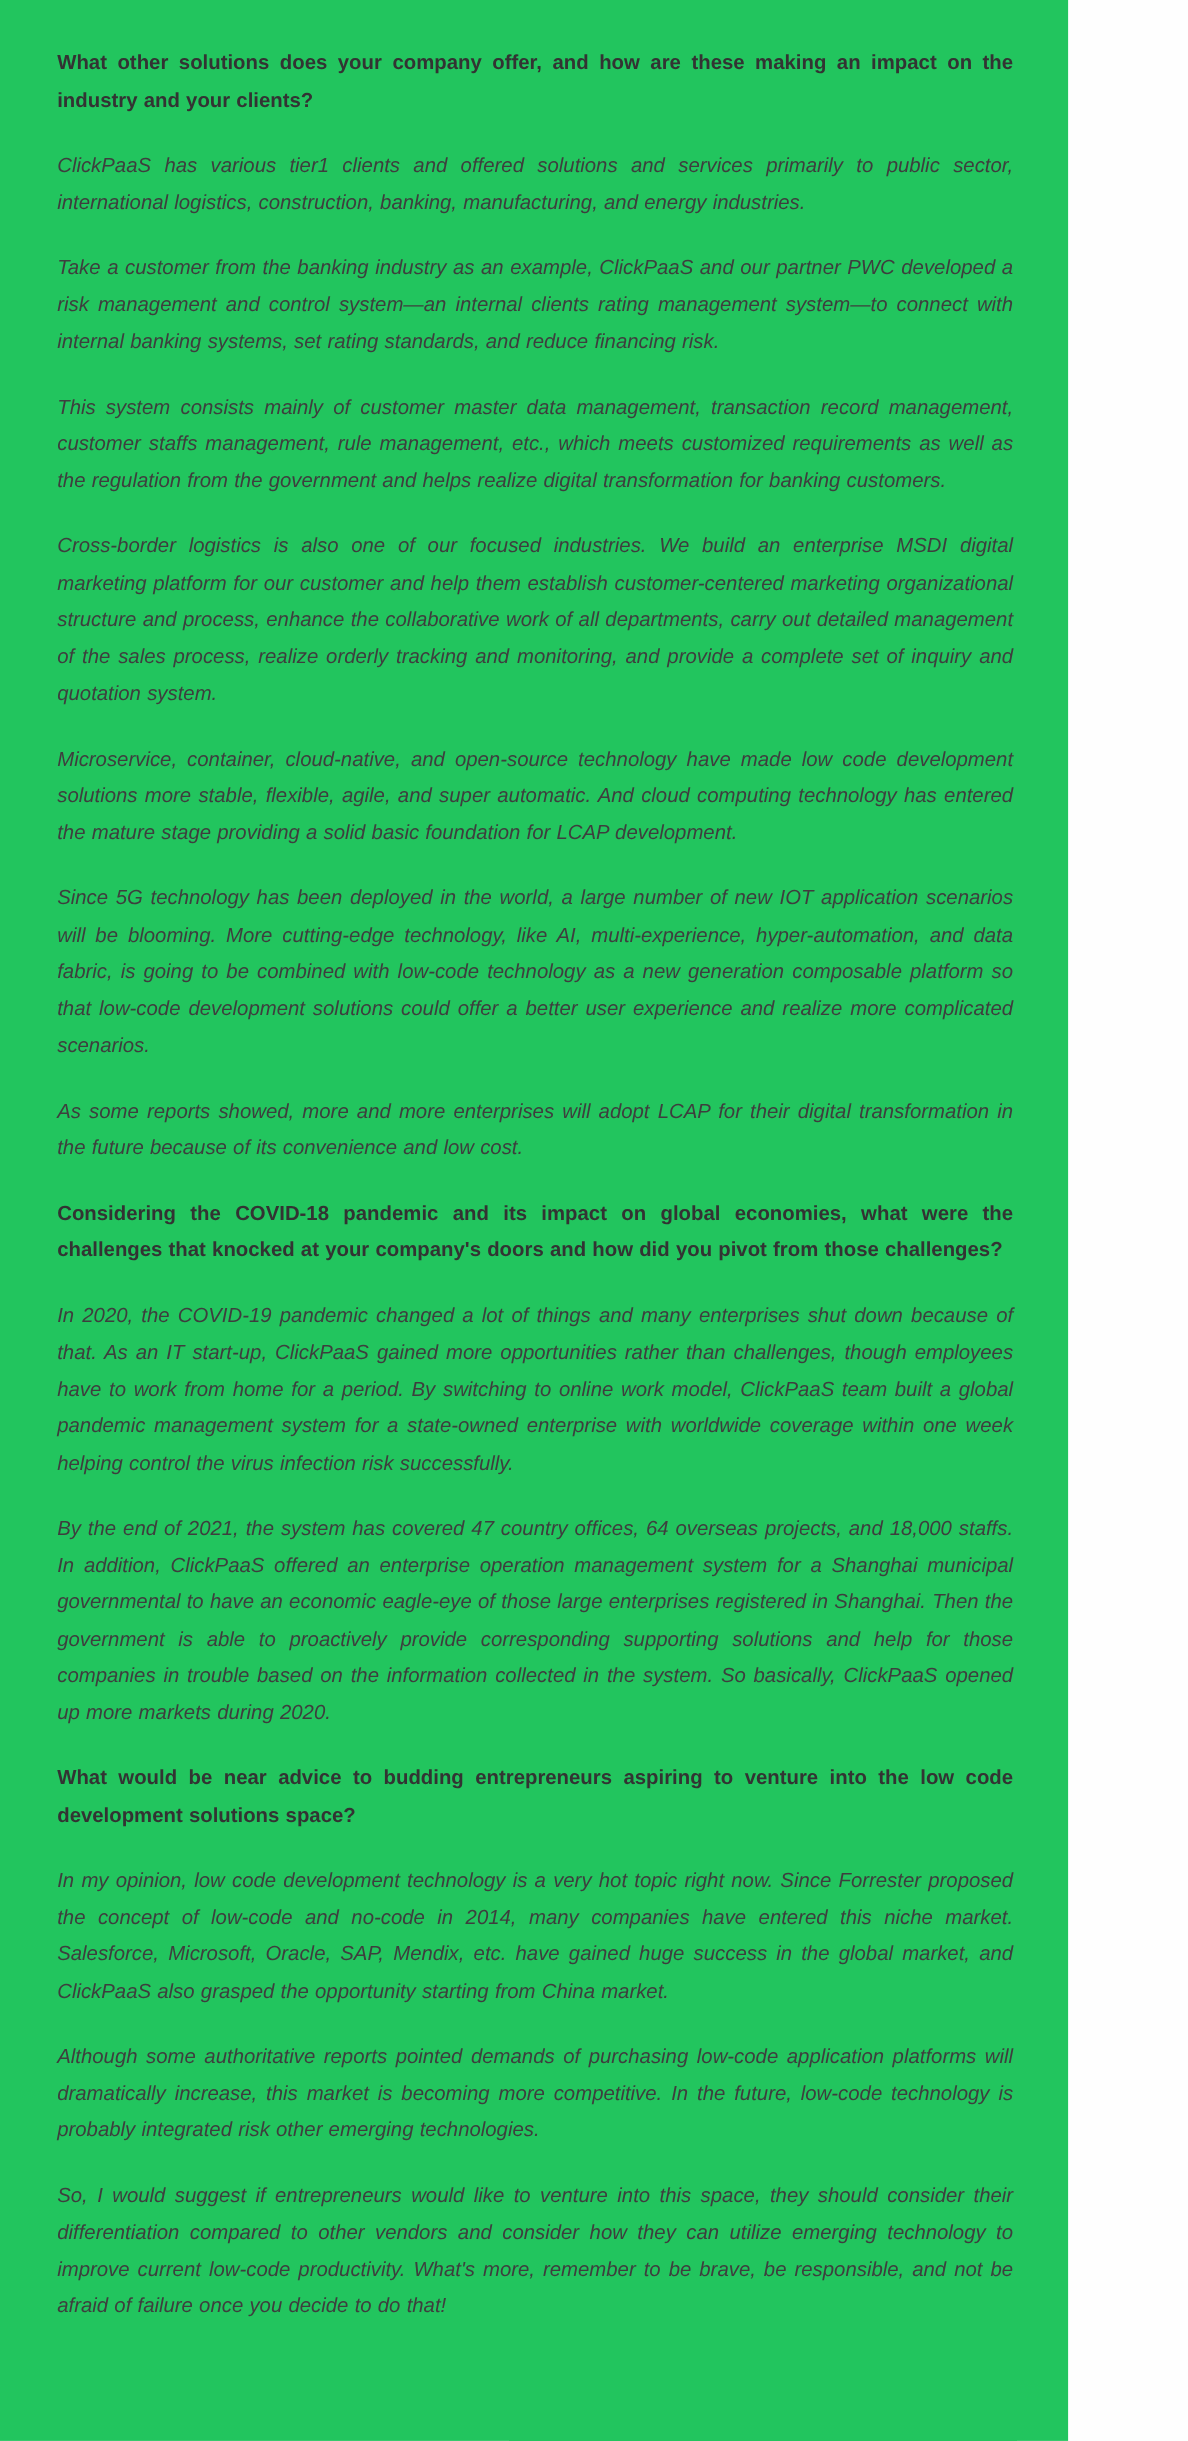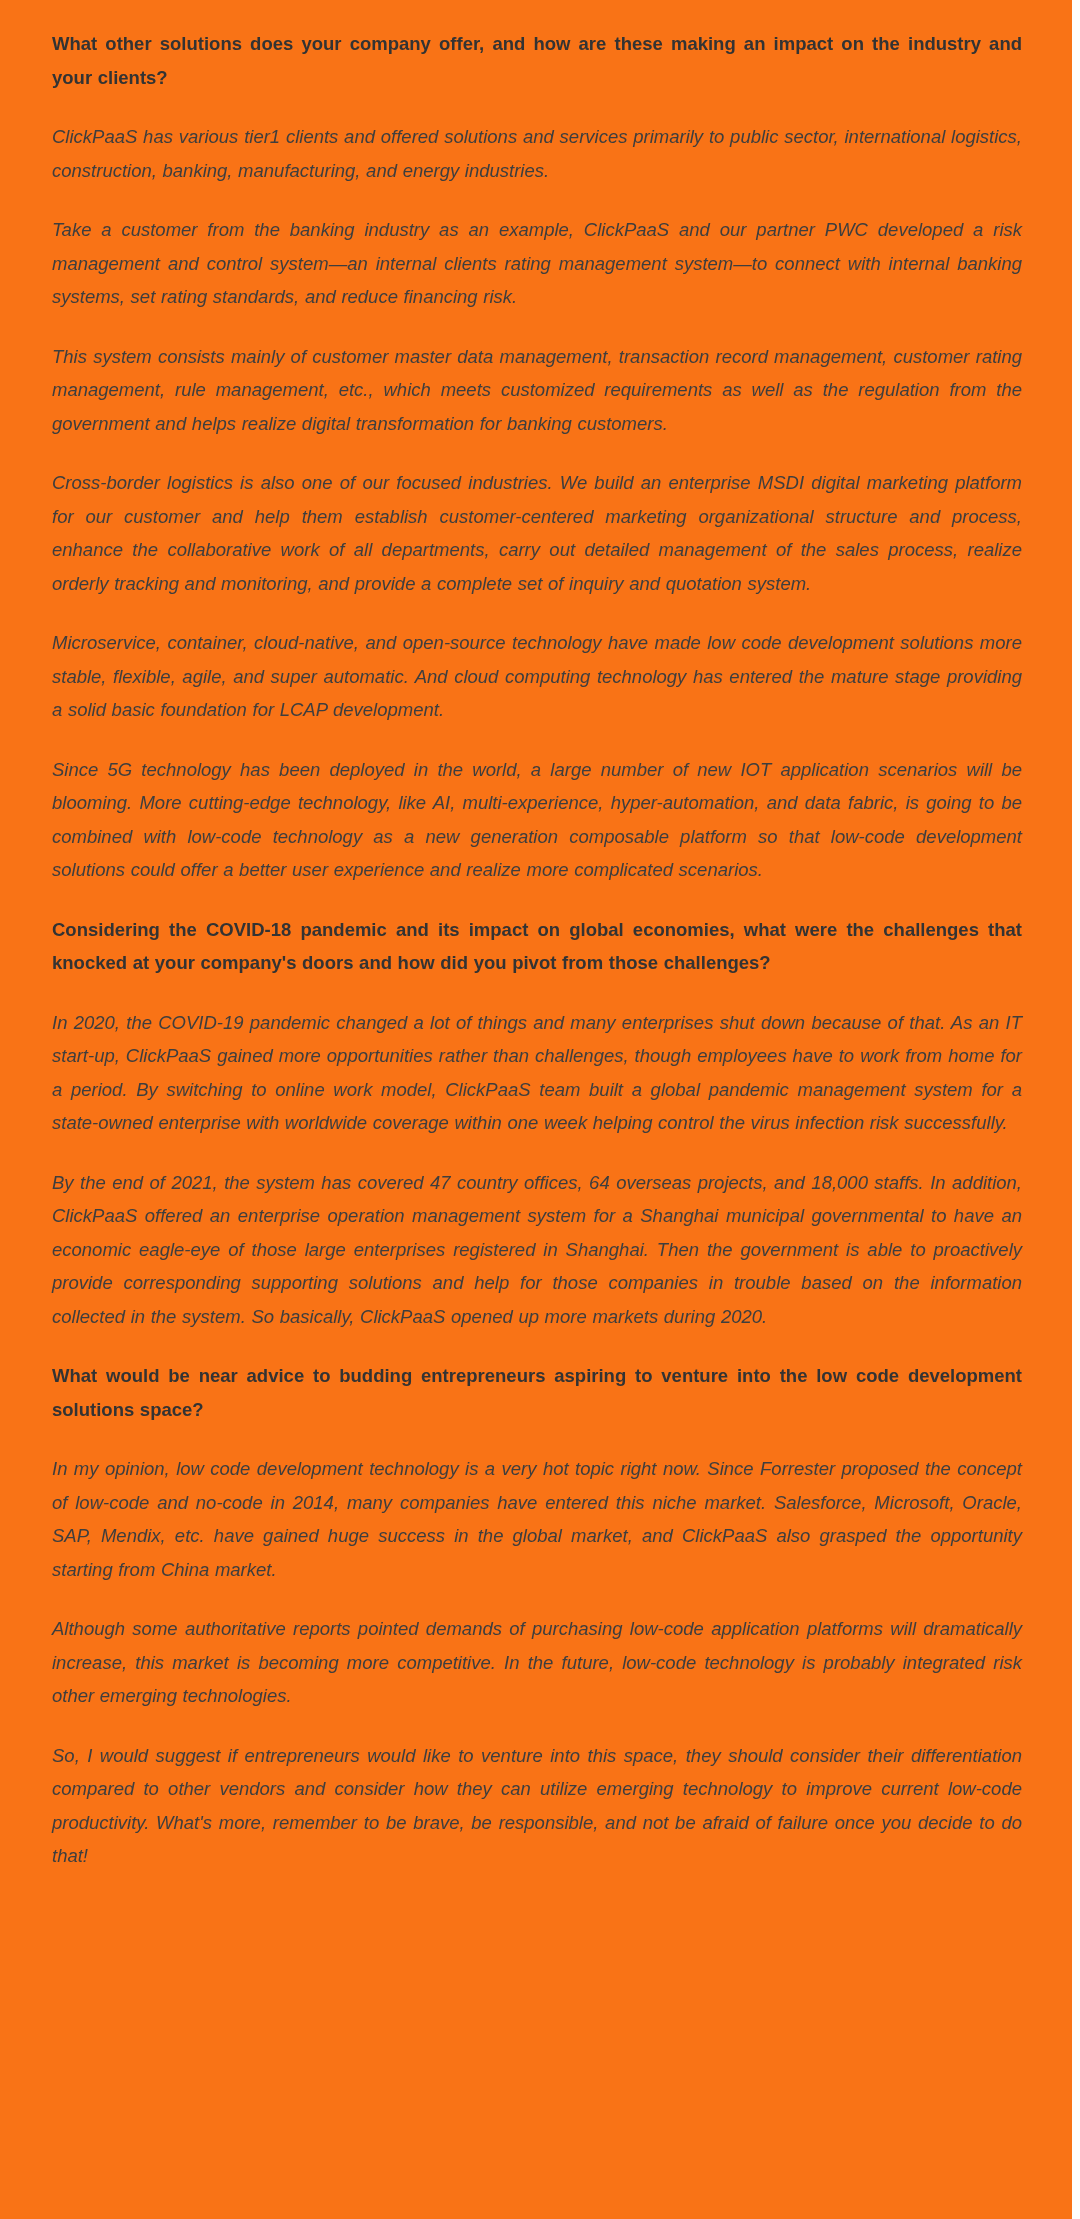--- a/index.html
+++ b/index.html
@@ -1,25 +1,25 @@
 <!DOCTYPE html>
 <html><head>
 <meta charset="utf-8">
 <style>
   html, body {
     margin: 0;
     padding: 0;
     background: #fefefe;
   }
   .article {
-    width: 1072px;
+    width: 971px;
     min-height: 2219px;
     box-sizing: border-box;
-    padding: 27px 50px 30px 52px;
-    background: #f97316;
+    padding: 40px 50px 30px 52px;
+    background: #22c55e;
     font-family: "Liberation Sans", "DejaVu Sans", sans-serif;
   }
   .article p {
     margin: 0 0 26px 0;
     font-size: 18.5px;
     line-height: 33.5px;
     text-align: justify;
     word-spacing: 0.5px;
   }
   .article p:last-child {
@@ -35,24 +35,25 @@
     font-style: italic;
   }
 </style>
 </head>
 <body>
 
 <div class="article">
   <p class="q">What other solutions does your company offer, and how are these making an impact on the industry and your clients?</p>
   <p class="a">ClickPaaS has various tier1 clients and offered solutions and services primarily to public sector, international logistics, construction, banking, manufacturing, and energy industries.</p>
   <p class="a">Take a customer from the banking industry as an example, ClickPaaS and our partner PWC developed a risk management and control system—an internal clients rating management system—to connect with internal banking systems, set rating standards, and reduce financing risk.</p>
-  <p class="a">This system consists mainly of customer master data management, transaction record management, customer rating management, rule management, etc., which meets customized requirements as well as the regulation from the government and helps realize digital transformation for banking customers.</p>
+  <p class="a">This system consists mainly of customer master data management, transaction record management, customer staffs management, rule management, etc., which meets customized requirements as well as the regulation from the government and helps realize digital transformation for banking customers.</p>
   <p class="a">Cross-border logistics is also one of our focused industries. We build an enterprise MSDI digital marketing platform for our customer and help them establish customer-centered marketing organizational structure and process, enhance the collaborative work of all departments, carry out detailed management of the sales process, realize orderly tracking and monitoring, and provide a complete set of inquiry and quotation system.</p>
   <p class="a">Microservice, container, cloud-native, and open-source technology have made low code development solutions more stable, flexible, agile, and super automatic. And cloud computing technology has entered the mature stage providing a solid basic foundation for LCAP development.</p>
   <p class="a">Since 5G technology has been deployed in the world, a large number of new IOT application scenarios will be blooming. More cutting-edge technology, like AI, multi-experience, hyper-automation, and data fabric, is going to be combined with low-code technology as a new generation composable platform so that low-code development solutions could offer a better user experience and realize more complicated scenarios.</p>
+  <p class="a">As some reports showed, more and more enterprises will adopt LCAP for their digital transformation in the future because of its convenience and low cost.</p>
   <p class="q">Considering the COVID-18 pandemic and its impact on global economies, what were the challenges that knocked at your company's doors and how did you pivot from those challenges?</p>
   <p class="a">In 2020, the COVID-19 pandemic changed a lot of things and many enterprises shut down because of that. As an IT start-up, ClickPaaS gained more opportunities rather than challenges, though employees have to work from home for a period. By switching to online work model, ClickPaaS team built a global pandemic management system for a state-owned enterprise with worldwide coverage within one week helping control the virus infection risk successfully.</p>
   <p class="a">By the end of 2021, the system has covered 47 country offices, 64 overseas projects, and 18,000 staffs. In addition, ClickPaaS offered an enterprise operation management system for a Shanghai municipal governmental to have an economic eagle-eye of those large enterprises registered in Shanghai. Then the government is able to proactively provide corresponding supporting solutions and help for those companies in trouble based on the information collected in the system. So basically, ClickPaaS opened up more markets during 2020.</p>
   <p class="q">What would be near advice to budding entrepreneurs aspiring to venture into the low code development solutions space?</p>
   <p class="a">In my opinion, low code development technology is a very hot topic right now. Since Forrester proposed the concept of low-code and no-code in 2014, many companies have entered this niche market. Salesforce, Microsoft, Oracle, SAP, Mendix, etc. have gained huge success in the global market, and ClickPaaS also grasped the opportunity starting from China market.</p>
   <p class="a">Although some authoritative reports pointed demands of purchasing low-code application platforms will dramatically increase, this market is becoming more competitive. In the future, low-code technology is probably integrated risk other emerging technologies.</p>
   <p class="a">So, I would suggest if entrepreneurs would like to venture into this space, they should consider their differentiation compared to other vendors and consider how they can utilize emerging technology to improve current low-code productivity. What's more, remember to be brave, be responsible, and not be afraid of failure once you decide to do that!</p>
 </div>
 
 </body></html>

